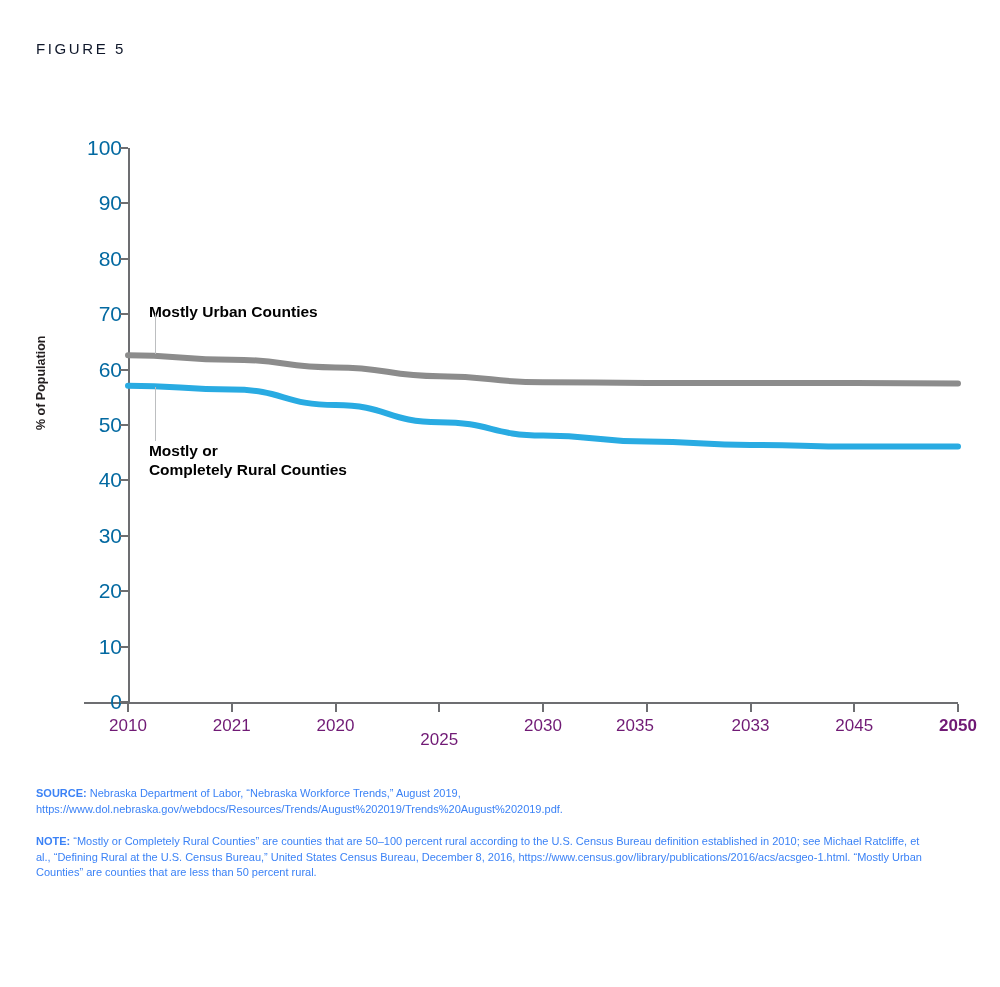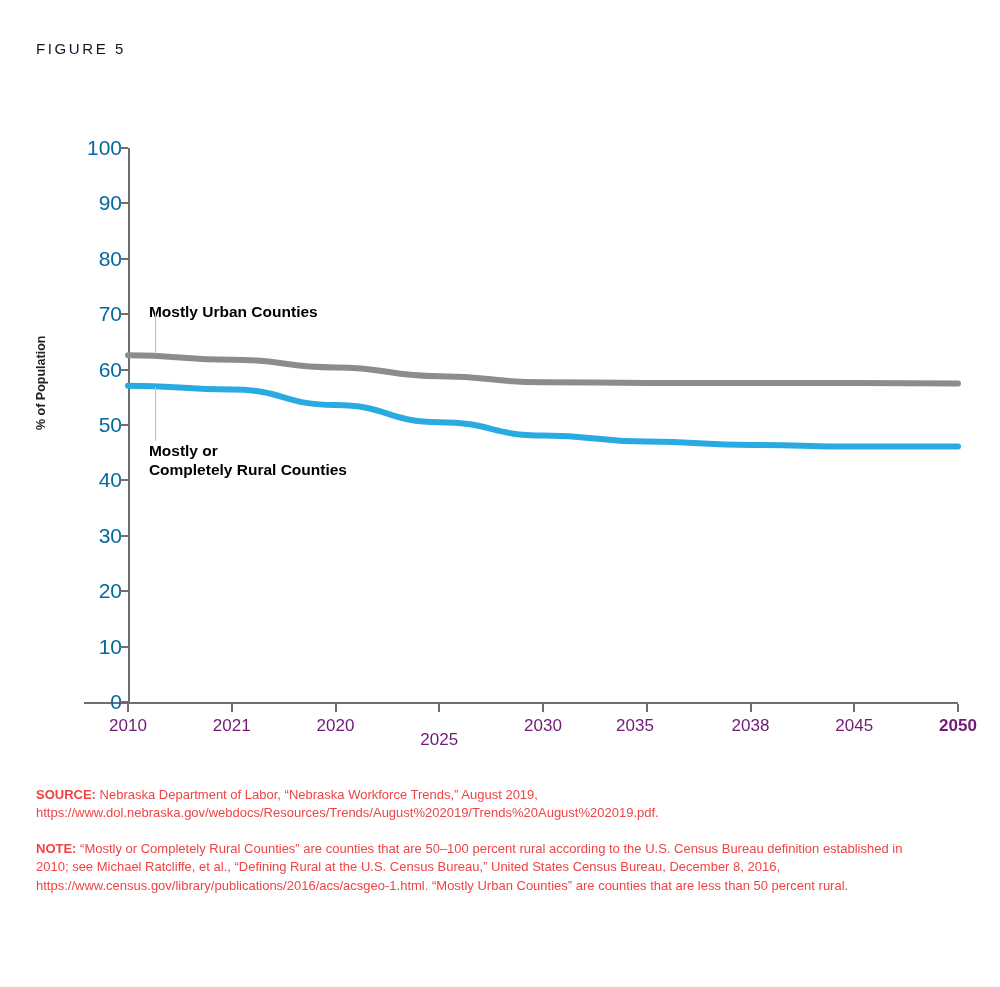--- a/index.html
+++ b/index.html
@@ -131,23 +131,23 @@
     top: 0;
     overflow: visible;
   }
 
   
   .notes {
     position: absolute;
     left: 36px;
     top: 786px;
     width: 896px;
-    font-size: 13px;
+    font-size: 11px;
     line-height: 1.42;
-    color: #ef4444;
+    color: #3b82f6;
   }
   .notes .block { margin-bottom: 17px; }
   .notes .lead { font-weight: bold; }
 </style>
 </head>
 <body>
 
 <div class="page">
 
   <div class="figure-label">FIGURE 5</div>
@@ -209,21 +209,21 @@
         <div class="xtick-label" style="left: 195.75px; top: 586px; position: absolute;">2021</div>
         <div class="xtick-mark" style="left: 298.5px; top: 574px; position: absolute;"></div>
         <div class="xtick-label" style="left: 299.5px; top: 586px; position: absolute;">2020</div>
         <div class="xtick-mark" style="left: 402.25px; top: 574px; position: absolute;"></div>
         <div class="xtick-label" style="left: 403.25px; top: 600px; position: absolute;">2025</div>
         <div class="xtick-mark" style="left: 506px; top: 574px; position: absolute;"></div>
         <div class="xtick-label" style="left: 507px; top: 586px; position: absolute;">2030</div>
         <div class="xtick-mark" style="left: 609.75px; top: 574px; position: absolute;"></div>
         <div class="xtick-label" style="left: 599px; top: 586px; position: absolute;">2035</div>
         <div class="xtick-mark" style="left: 713.5px; top: 574px; position: absolute;"></div>
-        <div class="xtick-label" style="left: 714.5px; top: 586px; position: absolute;">2038</div>
+        <div class="xtick-label" style="left: 714.5px; top: 586px; position: absolute;">2033</div>
         <div class="xtick-mark" style="left: 817.25px; top: 574px; position: absolute;"></div>
         <div class="xtick-label" style="left: 818.25px; top: 586px; position: absolute;">2045</div>
         <div class="xtick-mark" style="left: 921px; top: 574px; position: absolute;"></div>
         <div class="xtick-label" style="left: 922px; top: 586px; position: absolute; font-weight: bold;">2050</div>
       </div>
     <svg class="lines" id="lines" width="930" height="620">
         <path d="M 92.00 225.20 C 143.88 225.20 143.88 229.63 195.75 229.63 C 247.63 229.63 247.63 237.38 299.50 237.38 C 351.38 237.38 351.38 246.25 403.25 246.25 C 455.13 246.25 455.13 252.34 507.00 252.34 C 558.88 252.34 558.88 252.90 610.75 252.90 C 662.63 252.90 662.63 252.90 714.50 252.90 C 766.38 252.90 766.38 252.90 818.25 252.90 C 870.13 252.90 870.13 253.45 922.00 253.45" fill="none" stroke="#8c8c8c" stroke-width="6" stroke-linecap="round" stroke-linejoin="round"></path>
         <path d="M 92.00 255.67 C 143.88 255.67 143.88 259.54 195.75 259.54 C 247.63 259.54 247.63 275.06 299.50 275.06 C 351.38 275.06 351.38 292.23 403.25 292.23 C 455.13 292.23 455.13 305.53 507.00 305.53 C 558.88 305.53 558.88 311.62 610.75 311.62 C 662.63 311.62 662.63 314.94 714.50 314.94 C 766.38 314.94 766.38 316.61 818.25 316.61 C 870.13 316.61 870.13 316.61 922.00 316.61" fill="none" stroke="#29abe2" stroke-width="6" stroke-linecap="round" stroke-linejoin="round"></path>
       </svg>
     <div id="annotations">

